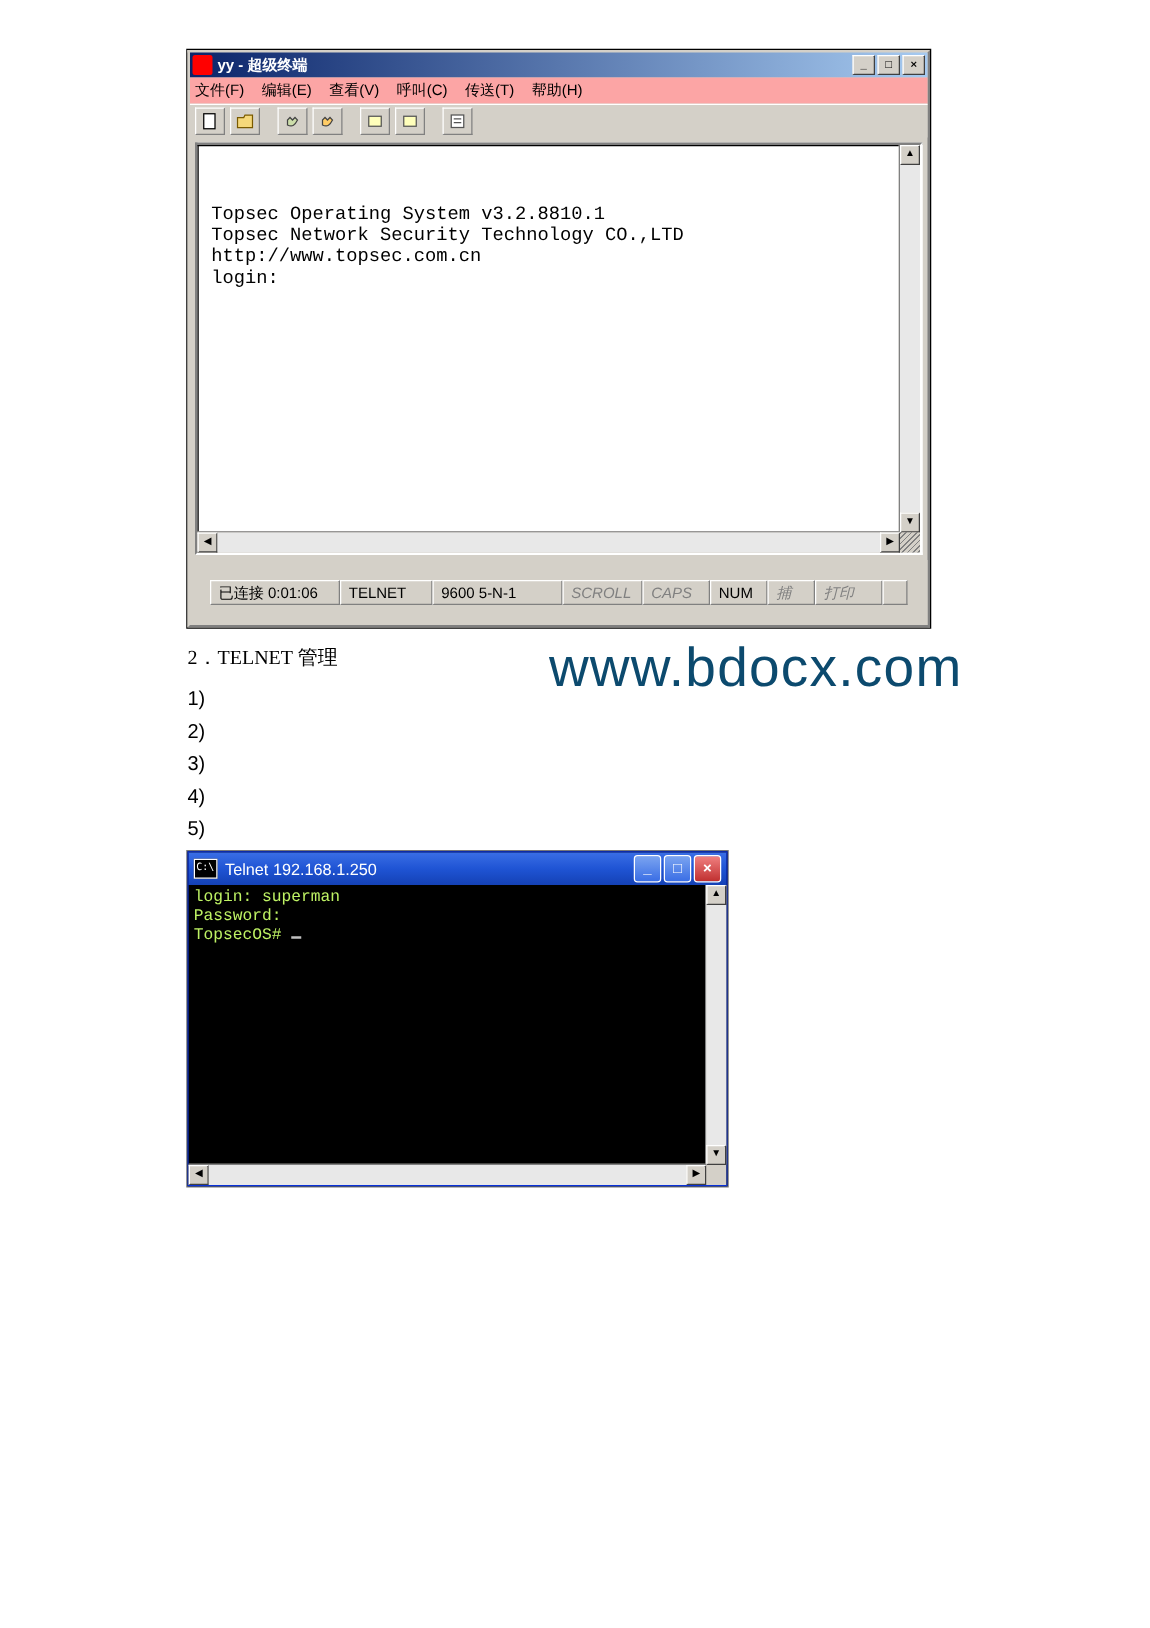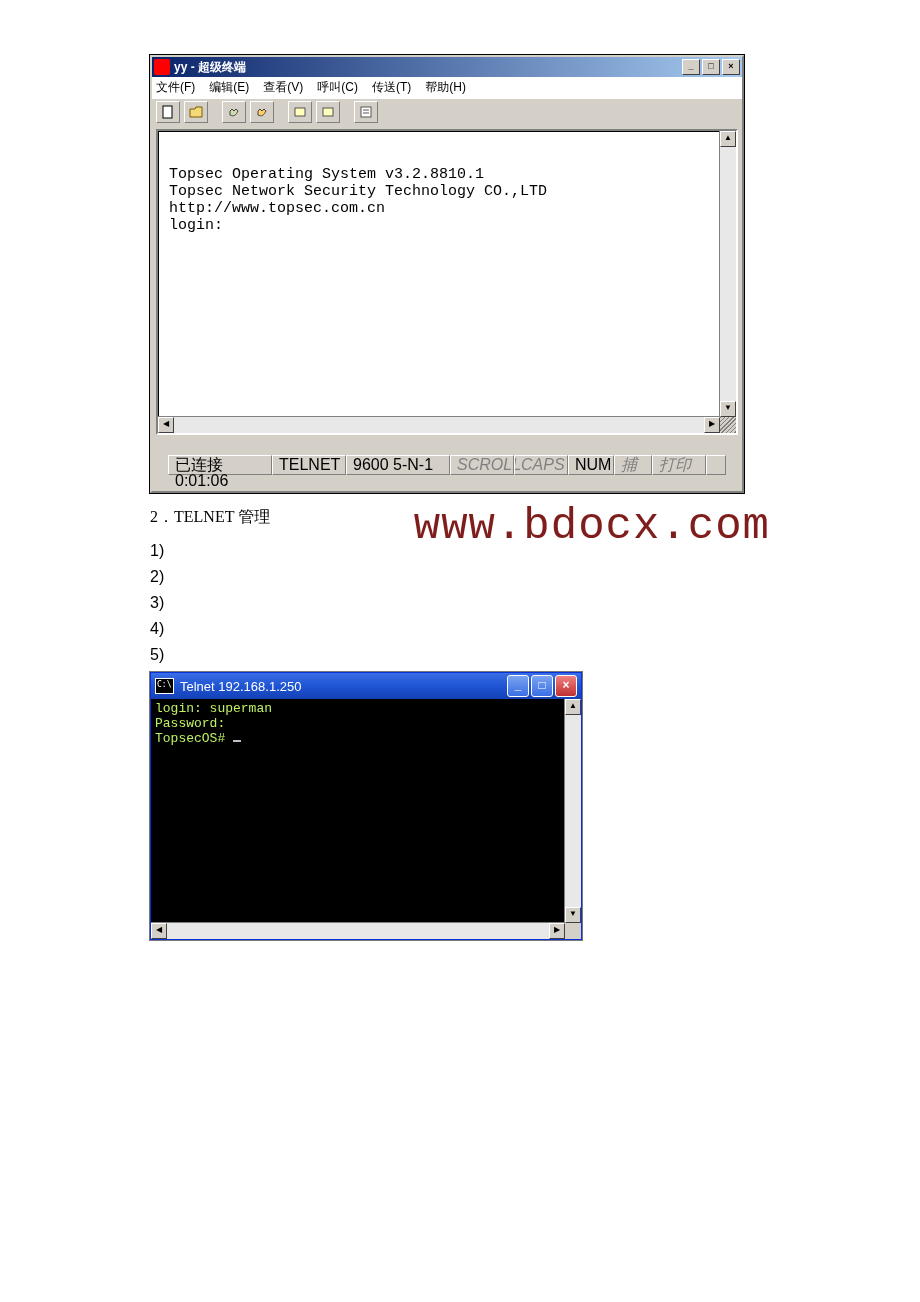--- a/index.html
+++ b/index.html
@@ -4,21 +4,20 @@
 <style>
   body {
     margin: 0;
     padding: 0;
     background: #ffffff;
     font-family: "SimSun", "Microsoft YaHei", Arial, sans-serif;
     width: 920px;
   }
   .page {
     padding: 40px 150px 60px 150px;
-    margin-top: 15px;
   }
 
   
   .win9x {
     border: 2px solid #808080;
     border-top-color: #d4d0c8;
     border-left-color: #d4d0c8;
     width: 590px;
     background: #d4d0c8;
     box-shadow: 0 0 0 1px #000;
@@ -49,21 +48,21 @@
     border-bottom-color: #404040;
     margin-left: 2px;
     font-size: 9px;
     line-height: 12px;
     text-align: center;
     color: #000;
     font-family: Arial;
     font-weight: bold;
   }
   .menubar {
-    background: #ffffff;
+    background: #fca5a5;
     font-size: 12px;
     padding: 2px 4px;
     display: flex;
     gap: 14px;
     text-align: center;
   }
   .toolbar {
     background: #d4d0c8;
     padding: 2px 4px;
     display: flex;
@@ -87,21 +86,21 @@
     border-bottom-color: #fff;
     margin: 4px;
     background: #fff;
     position: relative;
   }
   .term-inner {
     border: 1px solid #000;
     border-right-color: #d4d0c8;
     border-bottom-color: #d4d0c8;
     height: 300px;
-    padding: 0 10px;
+    padding: 12px 10px;
     font-family: "Lucida Console", "Courier New", monospace;
     font-size: 15px;
     color: #000;
     white-space: pre;
     overflow: hidden;
     position: relative;
   }
   .vscroll {
     position: absolute; right: 0; top: 0; bottom: 16px;
     width: 16px; background: #d4d0c8;
@@ -126,21 +125,21 @@
     line-height: 12px;
   }
   .strack { flex: 1; background: #e8e8e8; }
   .grip {
     position: absolute; right: 0; bottom: 0;
     width: 16px; height: 16px;
     background: repeating-linear-gradient(135deg,#808080 0 1px,#d4d0c8 1px 3px);
   }
   .statusbar {
     display: flex;
-    font-size: 16px;
+    font-size: 12px;
     background: #d4d0c8;
     padding: 16px;
   }
   .cell {
     border: 1px solid #808080;
     border-top-color: #fff;
     border-left-color: #fff;
     padding: 1px 6px;
     height: 16px;
     line-height: 16px;
@@ -154,22 +153,22 @@
     font-family: Liberation Serif, serif;
   }
   .num { font-size: 16px; margin: 8px 0; }
 
   
   .watermark-wrap { position: relative; }
   .watermark {
     position: absolute;
     right: 0; top: -6px;
     font-size: 44px;
-    color: #7f1d1d;
-    font-family: Liberation Mono, monospace;
+    color: #0c4a6e;
+    font-family: Liberation Sans, sans-serif;
     letter-spacing: 1px;
     pointer-events: none;
     user-select: none;
   }
 
   
   .xpwin {
     width: 430px;
     border: 1px solid #0831d9;
     background: #000;

